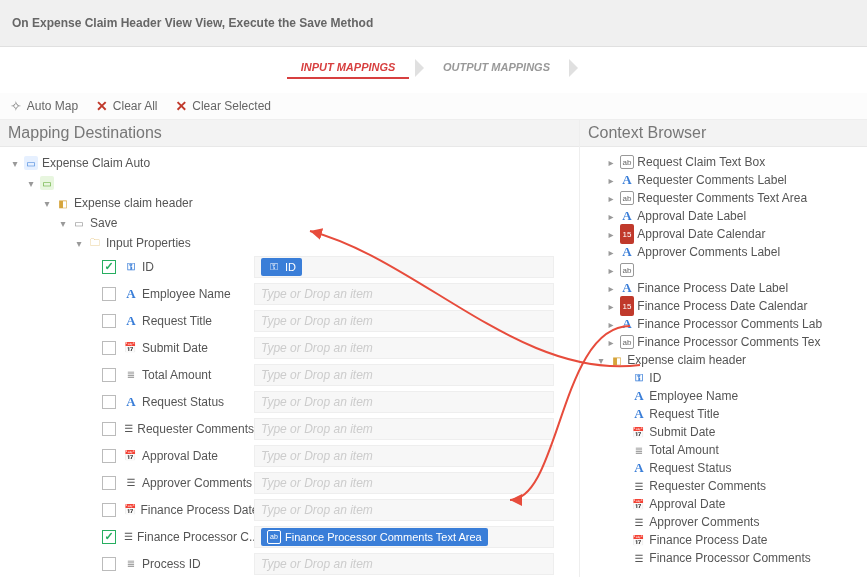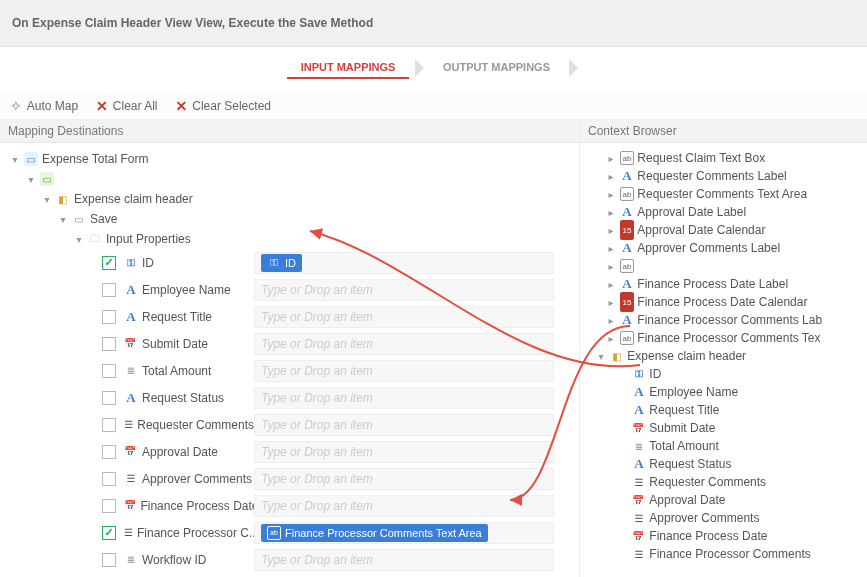--- a/index.html
+++ b/index.html
@@ -1,29 +1,29 @@
 <!DOCTYPE html>
 <html><head>
 <meta charset="utf-8">
 <style>
 * { box-sizing: border-box; margin: 0; padding: 0; }
 body { font-family: "Segoe UI", Arial, sans-serif; font-size: 12px; color: #555; background: #fff; width: 867px; height: 577px; overflow: hidden; position: relative; }
 .header-bar { background: #f0f0f0; padding: 16px 12px; border-bottom: 1px solid #e0e0e0; font-weight: 600; color: #666; }
 .tabs-bar { text-align: center; padding: 10px 0 14px; background: #fff; }
-.tab { display: inline-block; padding: 4px 14px; color: #999; font-weight: 600; font-size: 11px; position: relative; }
+.tab { display: inline-block; padding: 4px 14px; color: #999; font-weight: 600; font-size: 11px; position: relative; font-style: italic; }
 .tab.active { color: #d73f3f; border-bottom: 2px solid #d73f3f; }
 .tab-sep { display: inline-block; width: 0; height: 0; border-top: 9px solid transparent; border-bottom: 9px solid transparent; border-left: 9px solid #e0e0e0; vertical-align: middle; margin: 0 2px; }
 .toolbar { background: #fcfcfc; padding: 5px 10px; border-bottom: 1px solid #eee; display: flex; gap: 18px; align-items: center; }
 .tool-btn { display: flex; align-items: center; gap: 5px; color: #666; cursor: pointer; }
 .x-icon { color: #c0392b; font-weight: bold; font-size: 14px; }
 .wand-icon { color: #888; font-size: 14px; }
 .panels { display: flex; height: calc(577px - 110px); }
 .panel-left { flex: 0 0 580px; border-right: 1px solid #eee; overflow: hidden; }
 .panel-right { flex: 1; overflow: hidden; }
-.panel-title { background: #f3f3f3; padding: 4px 8px; color: #777; font-size: 12px; border-bottom: 1px solid #e8e8e8; }
+.panel-title { background: #f3f3f3; padding: 4px 8px; color: #777; font-size: 16px; border-bottom: 1px solid #e8e8e8; }
 .tree { padding: 6px 6px; }
 .tree-row { display: flex; align-items: center; height: 20px; }
 .toggle { width: 10px; display: inline-block; text-align: center; color: #999; font-size: 10px; cursor: pointer; }
 .node-icon { width: 16px; height: 16px; display: inline-flex; align-items: center; justify-content: center; margin: 0 4px; }
 .lbl { color: #555; }
 .prop-row { display: flex; align-items: center; height: 27px; padding-left: 96px; }
 .chk { width: 14px; height: 14px; border: 1px solid #bbb; margin-right: 8px; display: inline-flex; align-items: center; justify-content: center; background: #fff; }
 .chk.checked { border-color: #27ae60; }
 .chk.checked::after { content: "✓"; color: #27ae60; font-size: 11px; font-weight: bold; }
 .prop-label { width: 130px; display: flex; align-items: center; gap: 4px; color: #555; white-space: nowrap; overflow: hidden; text-overflow: ellipsis; }
@@ -77,21 +77,21 @@
   </div>
 </div>
 
 <div class="panels">
   <div class="panel-left">
     <div class="panel-title">Mapping Destinations</div>
     <div class="tree">
       <div class="tree-row" style="padding-left:4px">
         <span class="toggle">▾</span>
         <span class="node-icon ic ic-form">▭</span>
-        <span class="lbl">Expense Total Form</span>
+        <span class="lbl">Expense Claim Auto</span>
       </div>
       <div class="tree-row" style="padding-left:20px">
         <span class="toggle">▾</span>
         <span class="node-icon ic ic-view">▭</span>
       </div>
       <div class="tree-row" style="padding-left:36px">
         <span class="toggle">▾</span>
         <span class="node-icon ic ic-cube">◧</span>
         <span class="lbl">Expense claim header</span>
       </div>
@@ -219,21 +219,21 @@
           <span class="drop-chip">
               <span class="ic" style="color:#fff;border:1px solid #fff;font-size:7px;padding:0 1px">ab</span>
               <span>Finance Processor Comments Text Area</span>
             </span>
         </div>
       </div>
       <div class="prop-row">
         <span class="chk"></span>
         <span class="prop-label">
             <span class="ic ic-list">≣</span>
-            <span>Workflow ID</span>
+            <span>Process ID</span>
           </span>
         <div class="drop-field">
             <span>Type or Drop an item</span>
           </div>
       </div>
     </div>
   </div>
 
   <div class="panel-right">
     <div class="panel-title">Context Browser</div>

